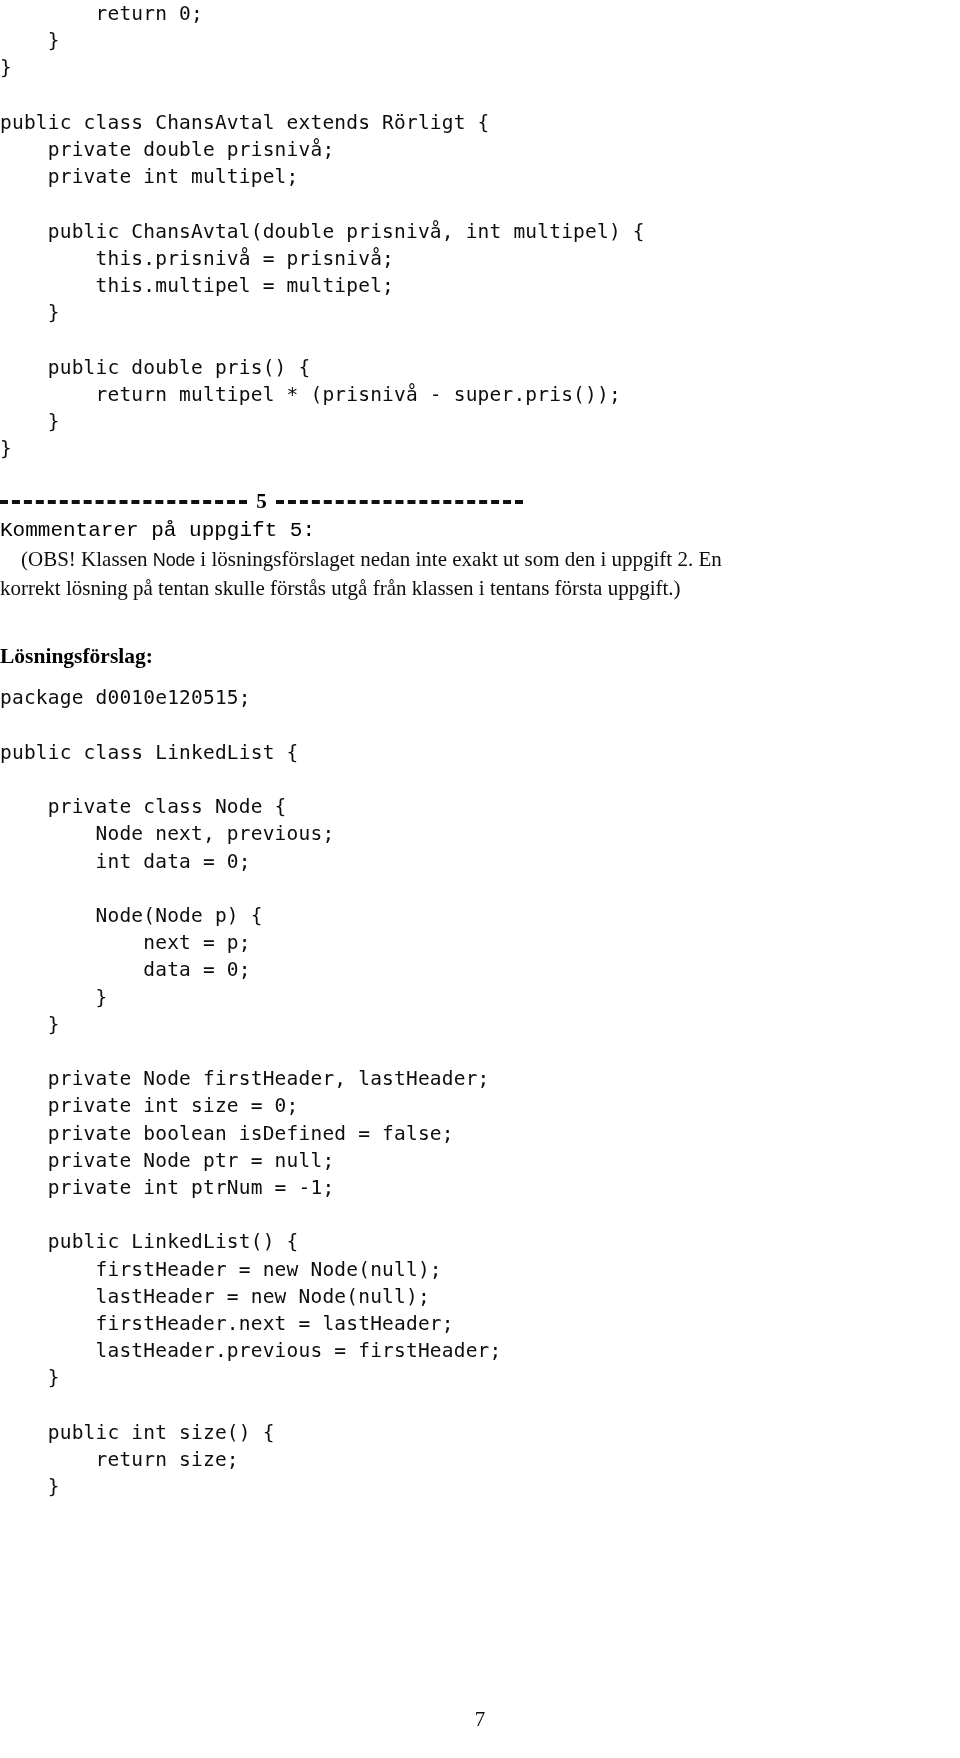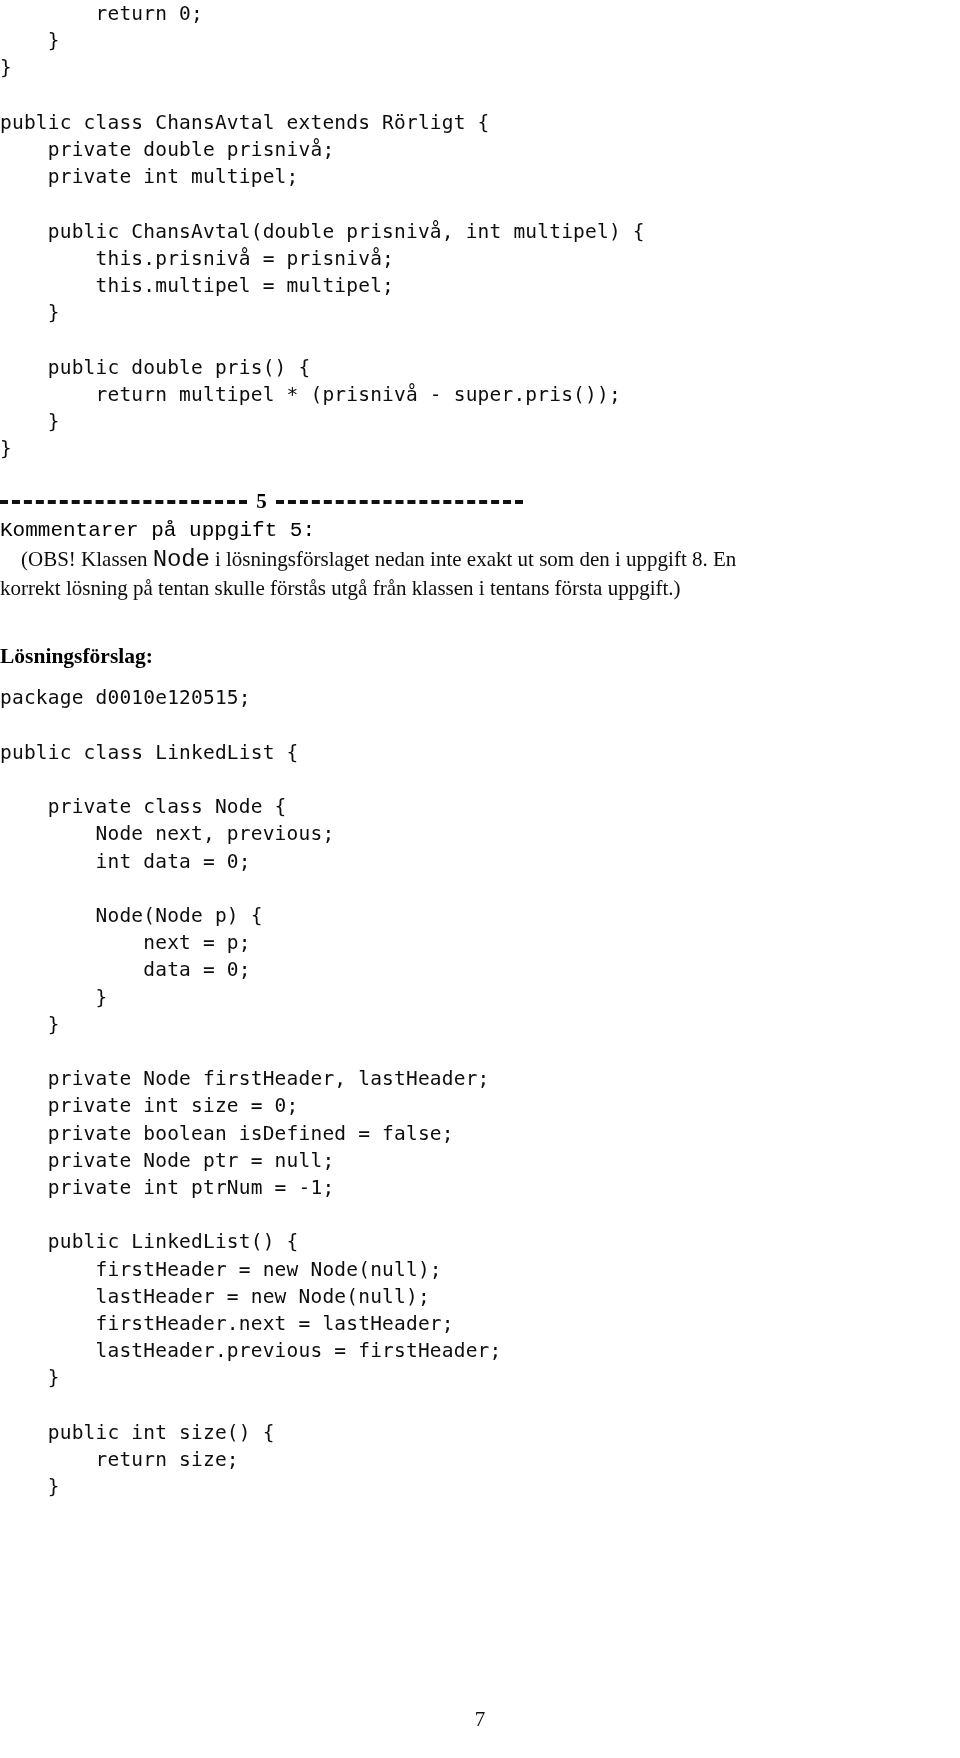--- a/index.html
+++ b/index.html
@@ -57,22 +57,22 @@
     line-height: 28px;
     color: #0d0d0d;
     text-align: justify;
     margin: 0;
   }
   .prose-line {
     display: block;
     white-space: pre;
   }
   .mono-inline {
-    font-family: Liberation Mono, monospace;
-    font-size: 24px;
+    font-family: Liberation Sans, sans-serif;
+    font-size: 18px;
     letter-spacing: -0.2px;
   }
   .heading-bold {
     font-family: Liberation Serif, serif;
     font-weight: bold;
     font-size: 21.5px;
     line-height: 28px;
     margin: 0;
   }
   .label-line {
@@ -135,21 +135,21 @@
 
     <div class="separator">
       <span class="sep-dashes"></span>
       <span class="sep-num">5</span>
       <span class="sep-dashes"></span>
     </div>
 
     <p class="label-line">Kommentarer på uppgift 5:</p>
 
     <p class="prose">
-      <span class="prose-line"><span>    (OBS! Klassen </span><span class="mono-inline">Node</span><span> i lösningsförslaget nedan inte exakt ut som den i uppgift 8. En</span></span>
+      <span class="prose-line"><span>    (OBS! Klassen </span><span class="mono-inline">Node</span><span> i lösningsförslaget nedan inte exakt ut som den i uppgift 2. En</span></span>
       <span class="prose-line">korrekt lösning på tentan skulle förstås utgå från klassen i tentans första uppgift.)</span>
     </p>
 
     <div class="gap-lg"></div>
 
     <p class="heading-bold">Lösningsförslag:</p>
 
     <div class="gap-sm"></div>
 
     <pre class="code" id="code-solution"><span class="code-line">package d0010e120515;</span><span class="blank-line"></span><span class="code-line">public class LinkedList {</span><span class="blank-line"></span><span class="code-line">    private class Node {</span><span class="code-line">        Node next, previous;</span><span class="code-line">        int data = 0;</span><span class="blank-line"></span><span class="code-line">        Node(Node p) {</span><span class="code-line">            next = p;</span><span class="code-line">            data = 0;</span><span class="code-line">        }</span><span class="code-line">    }</span><span class="blank-line"></span><span class="code-line">    private Node firstHeader, lastHeader;</span><span class="code-line">    private int size = 0;</span><span class="code-line">    private boolean isDefined = false;</span><span class="code-line">    private Node ptr = null;</span><span class="code-line">    private int ptrNum = -1;</span><span class="blank-line"></span><span class="code-line">    public LinkedList() {</span><span class="code-line">        firstHeader = new Node(null);</span><span class="code-line">        lastHeader = new Node(null);</span><span class="code-line">        firstHeader.next = lastHeader;</span><span class="code-line">        lastHeader.previous = firstHeader;</span><span class="code-line">    }</span><span class="blank-line"></span><span class="code-line">    public int size() {</span><span class="code-line">        return size;</span><span class="code-line">    }</span></pre>

